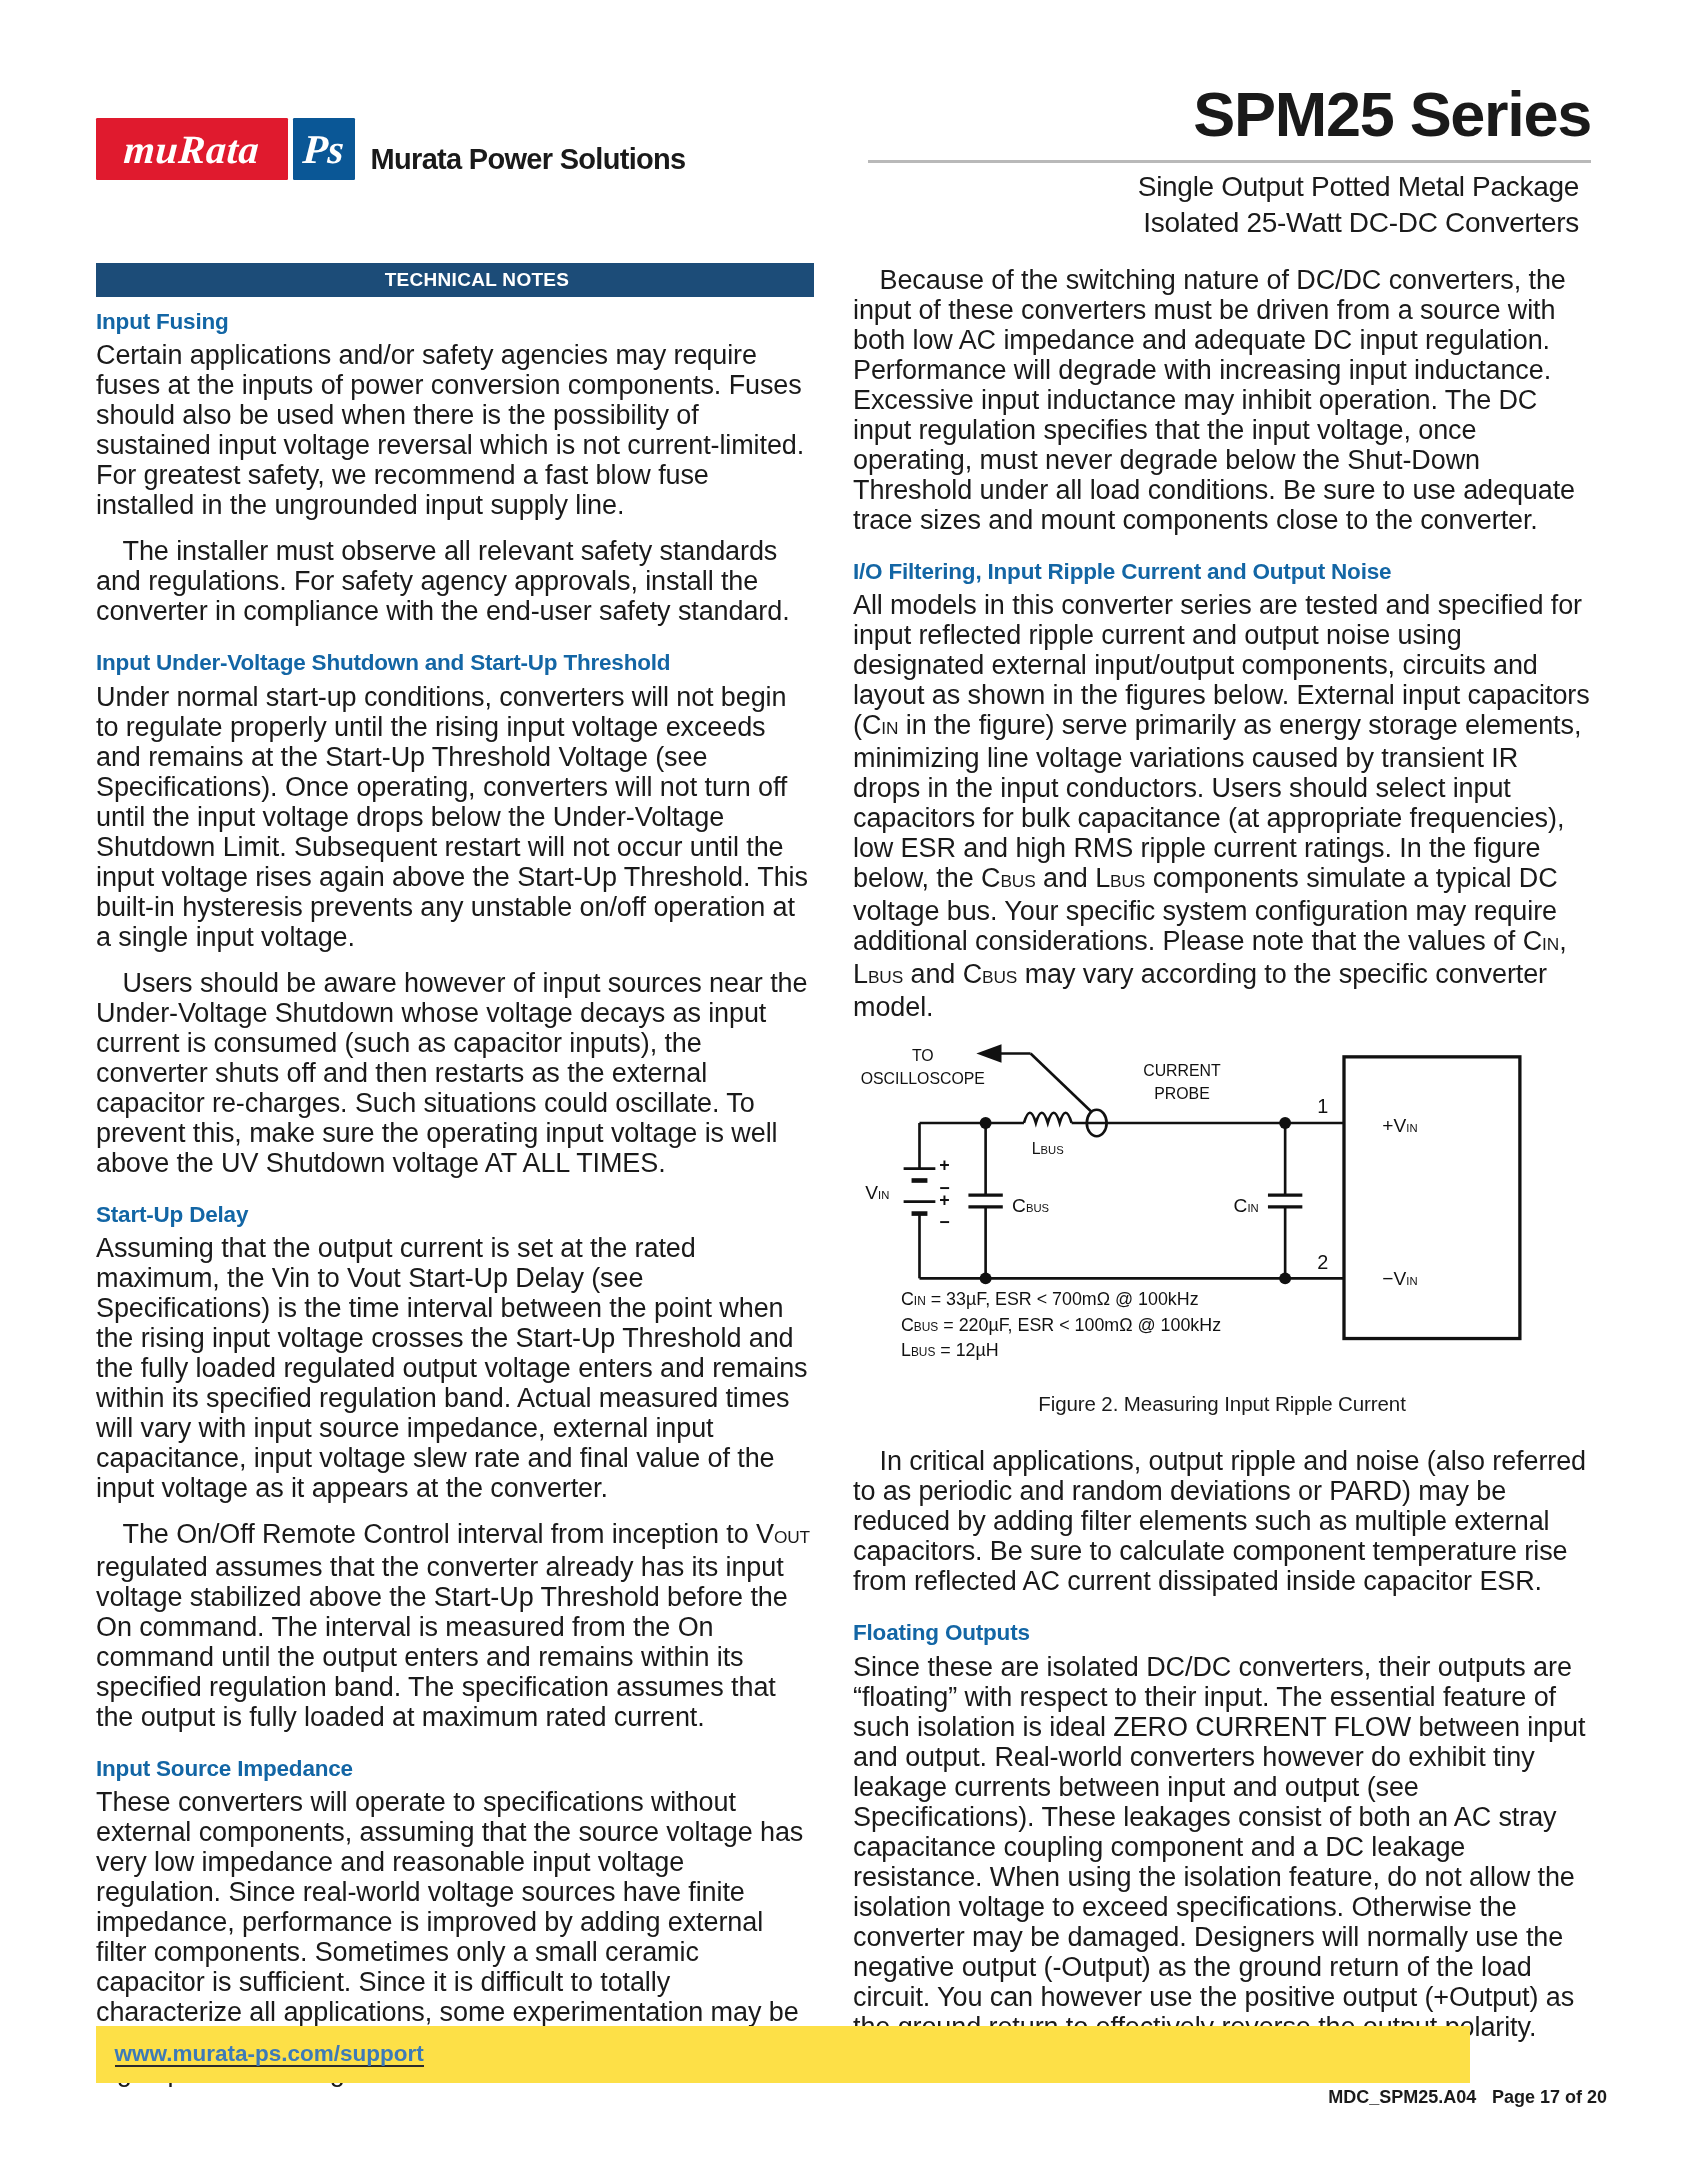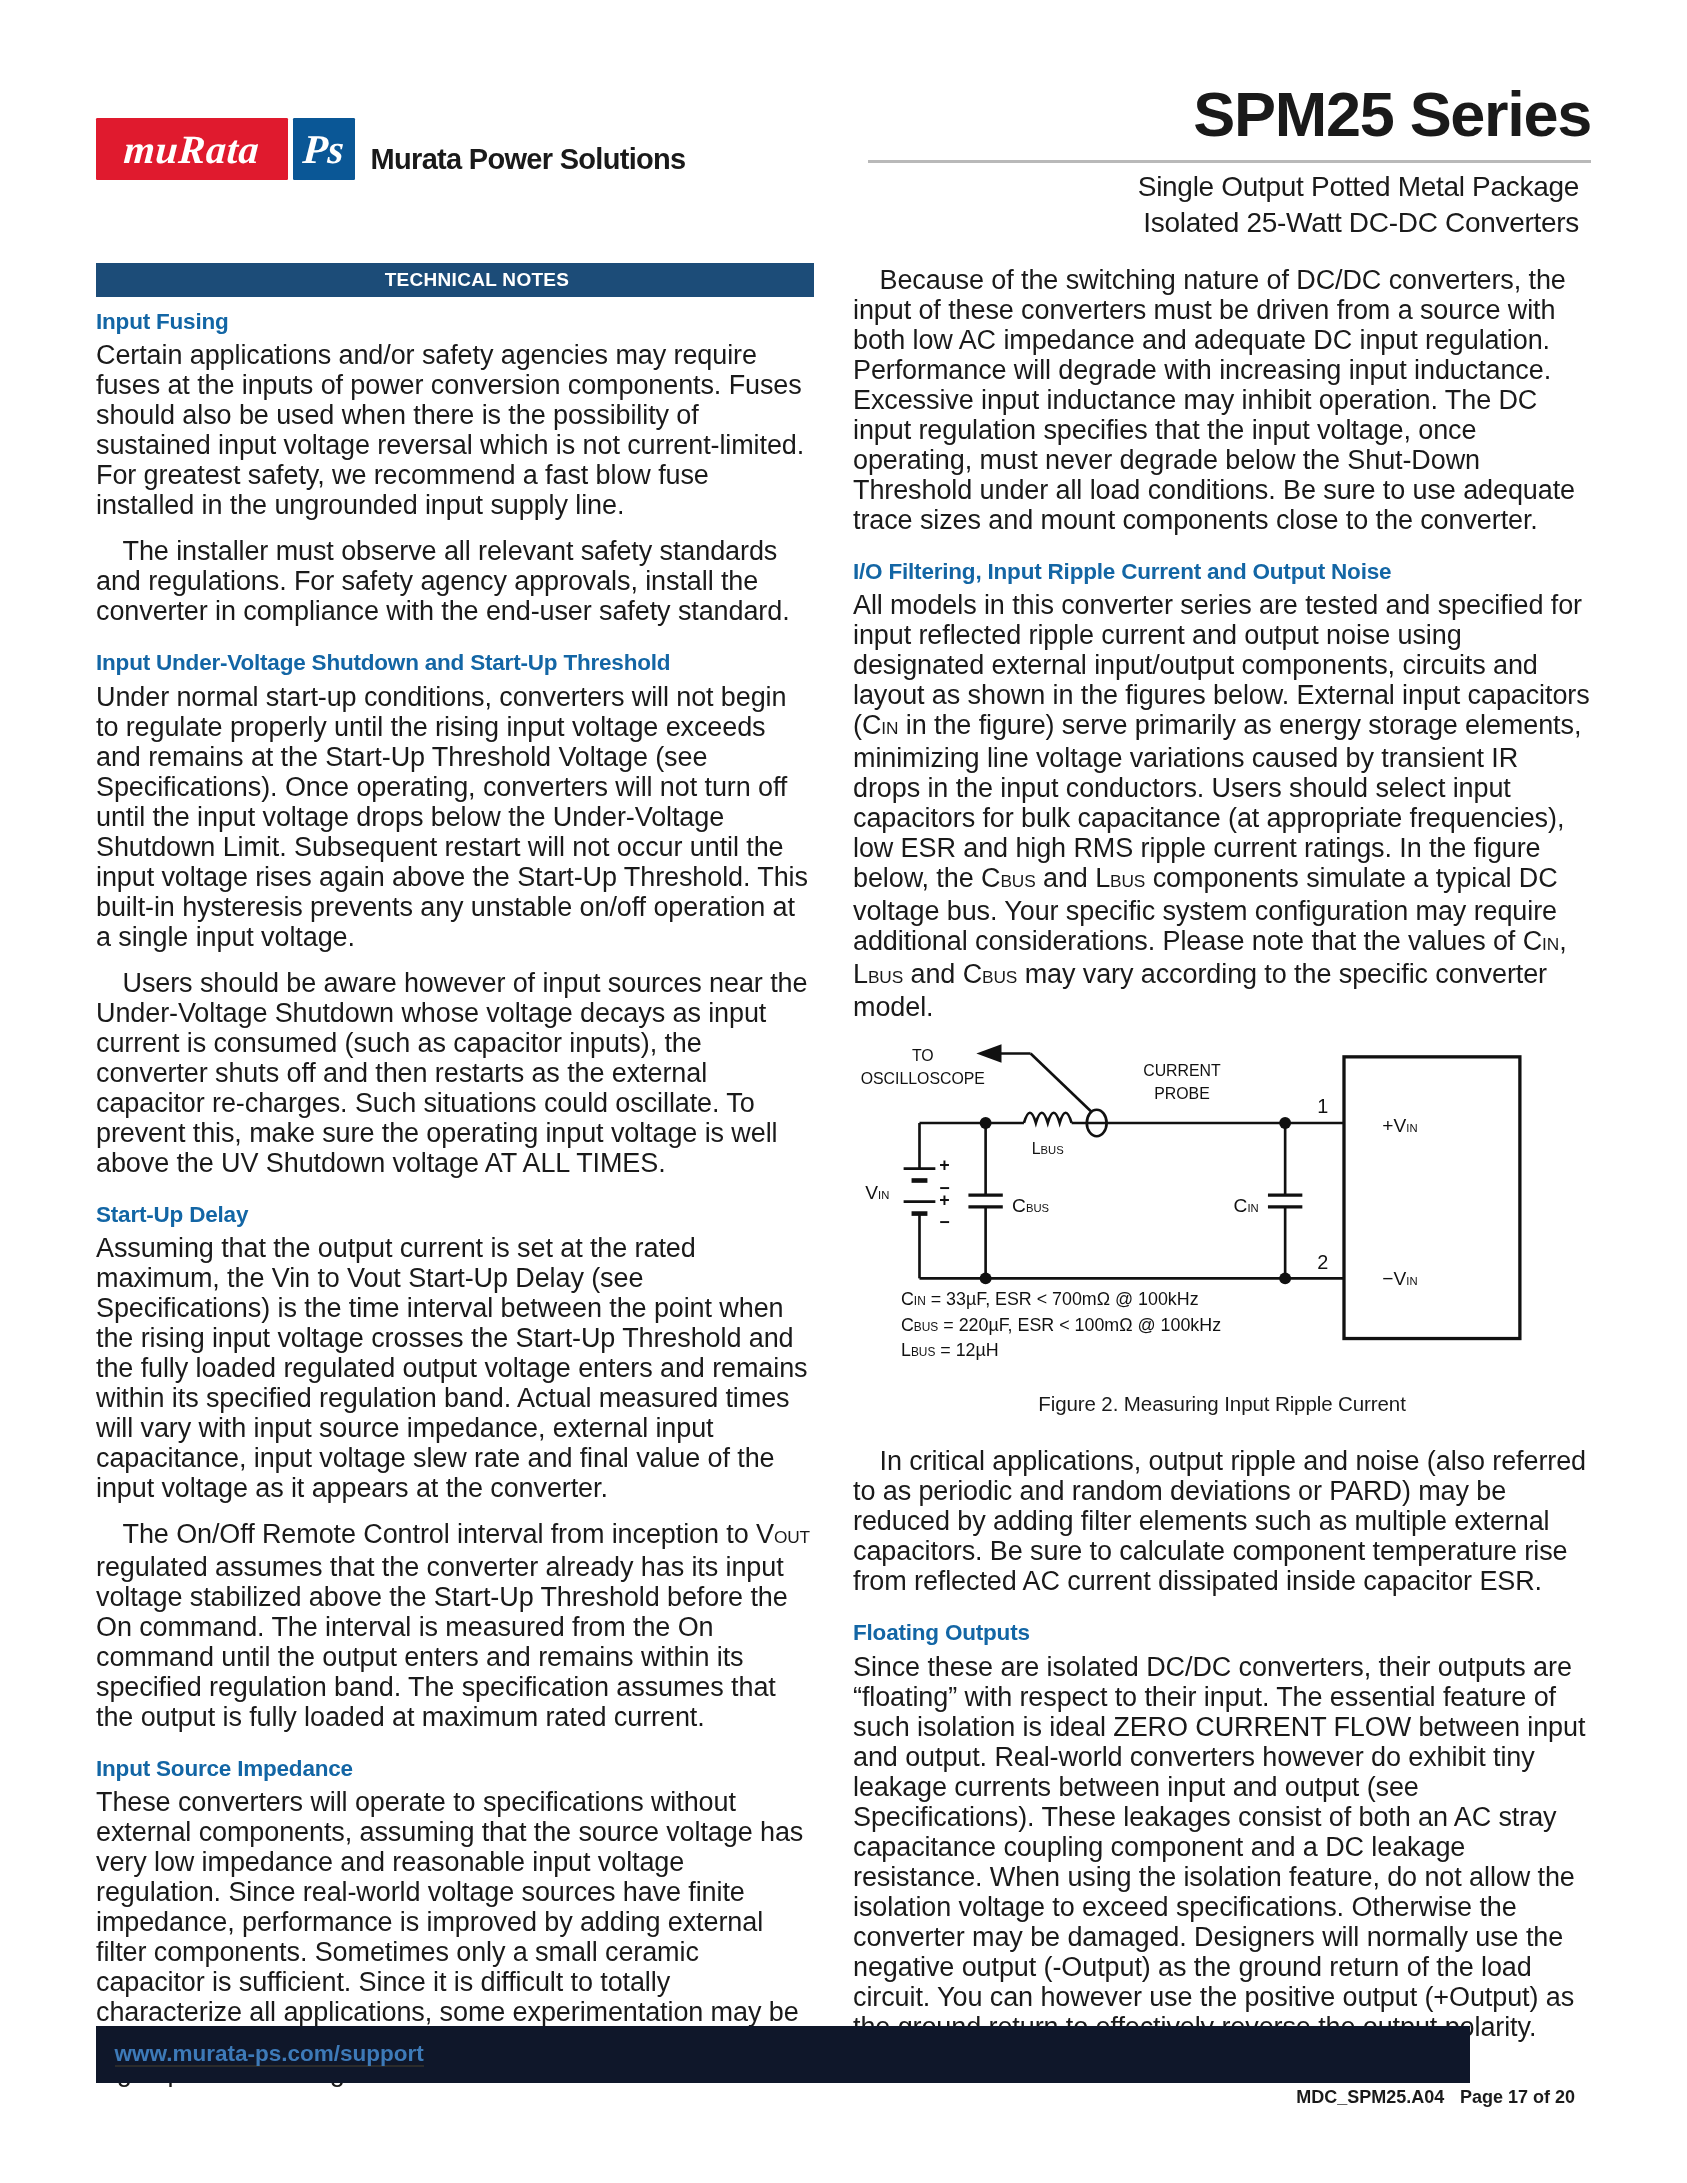--- a/index.html
+++ b/index.html
@@ -53,28 +53,28 @@
   svg text { font-family:"Liberation Sans", sans-serif; fill:#111; }
   .ftxt  { font-size:24px; }
   .fpin  { font-size:30px; }
   .fvin  { font-size:29px; }
   .fnote { font-size:27px; }
   .fsub  { font-size:18px; }
   .fsubs { font-size:17px; }
   .fsign { font-size:27px; font-weight:bold; }
   
   .footer-bar {
-    position:absolute; left:96px; top:2026px; width:1374px; height:57px; background:#0f172a;
+    position:absolute; left:96px; top:2026px; width:1374px; height:57px; background:#fde047;
     display:flex; align-items:center;
   }
   .footer-link {
     margin-left:18.5px; font-size:22.5px; font-weight:bold; color:#3D7AB8;
     border-bottom:2.6px solid #2b2b2b; line-height:1.05; cursor:pointer;
   }
-  .doc-line { position:absolute; right:112px; top:2087px; font-size:18px; font-weight:bold; }
+  .doc-line { position:absolute; right:80px; top:2087px; font-size:18px; font-weight:bold; }
   .doc-line span + span { margin-left:10.6px; }
 </style>
 </head>
 <body>
 
 <div class="page">
 
   <div class="logo-row">
     <div class="logo-red">
         <span>muRata</span>

